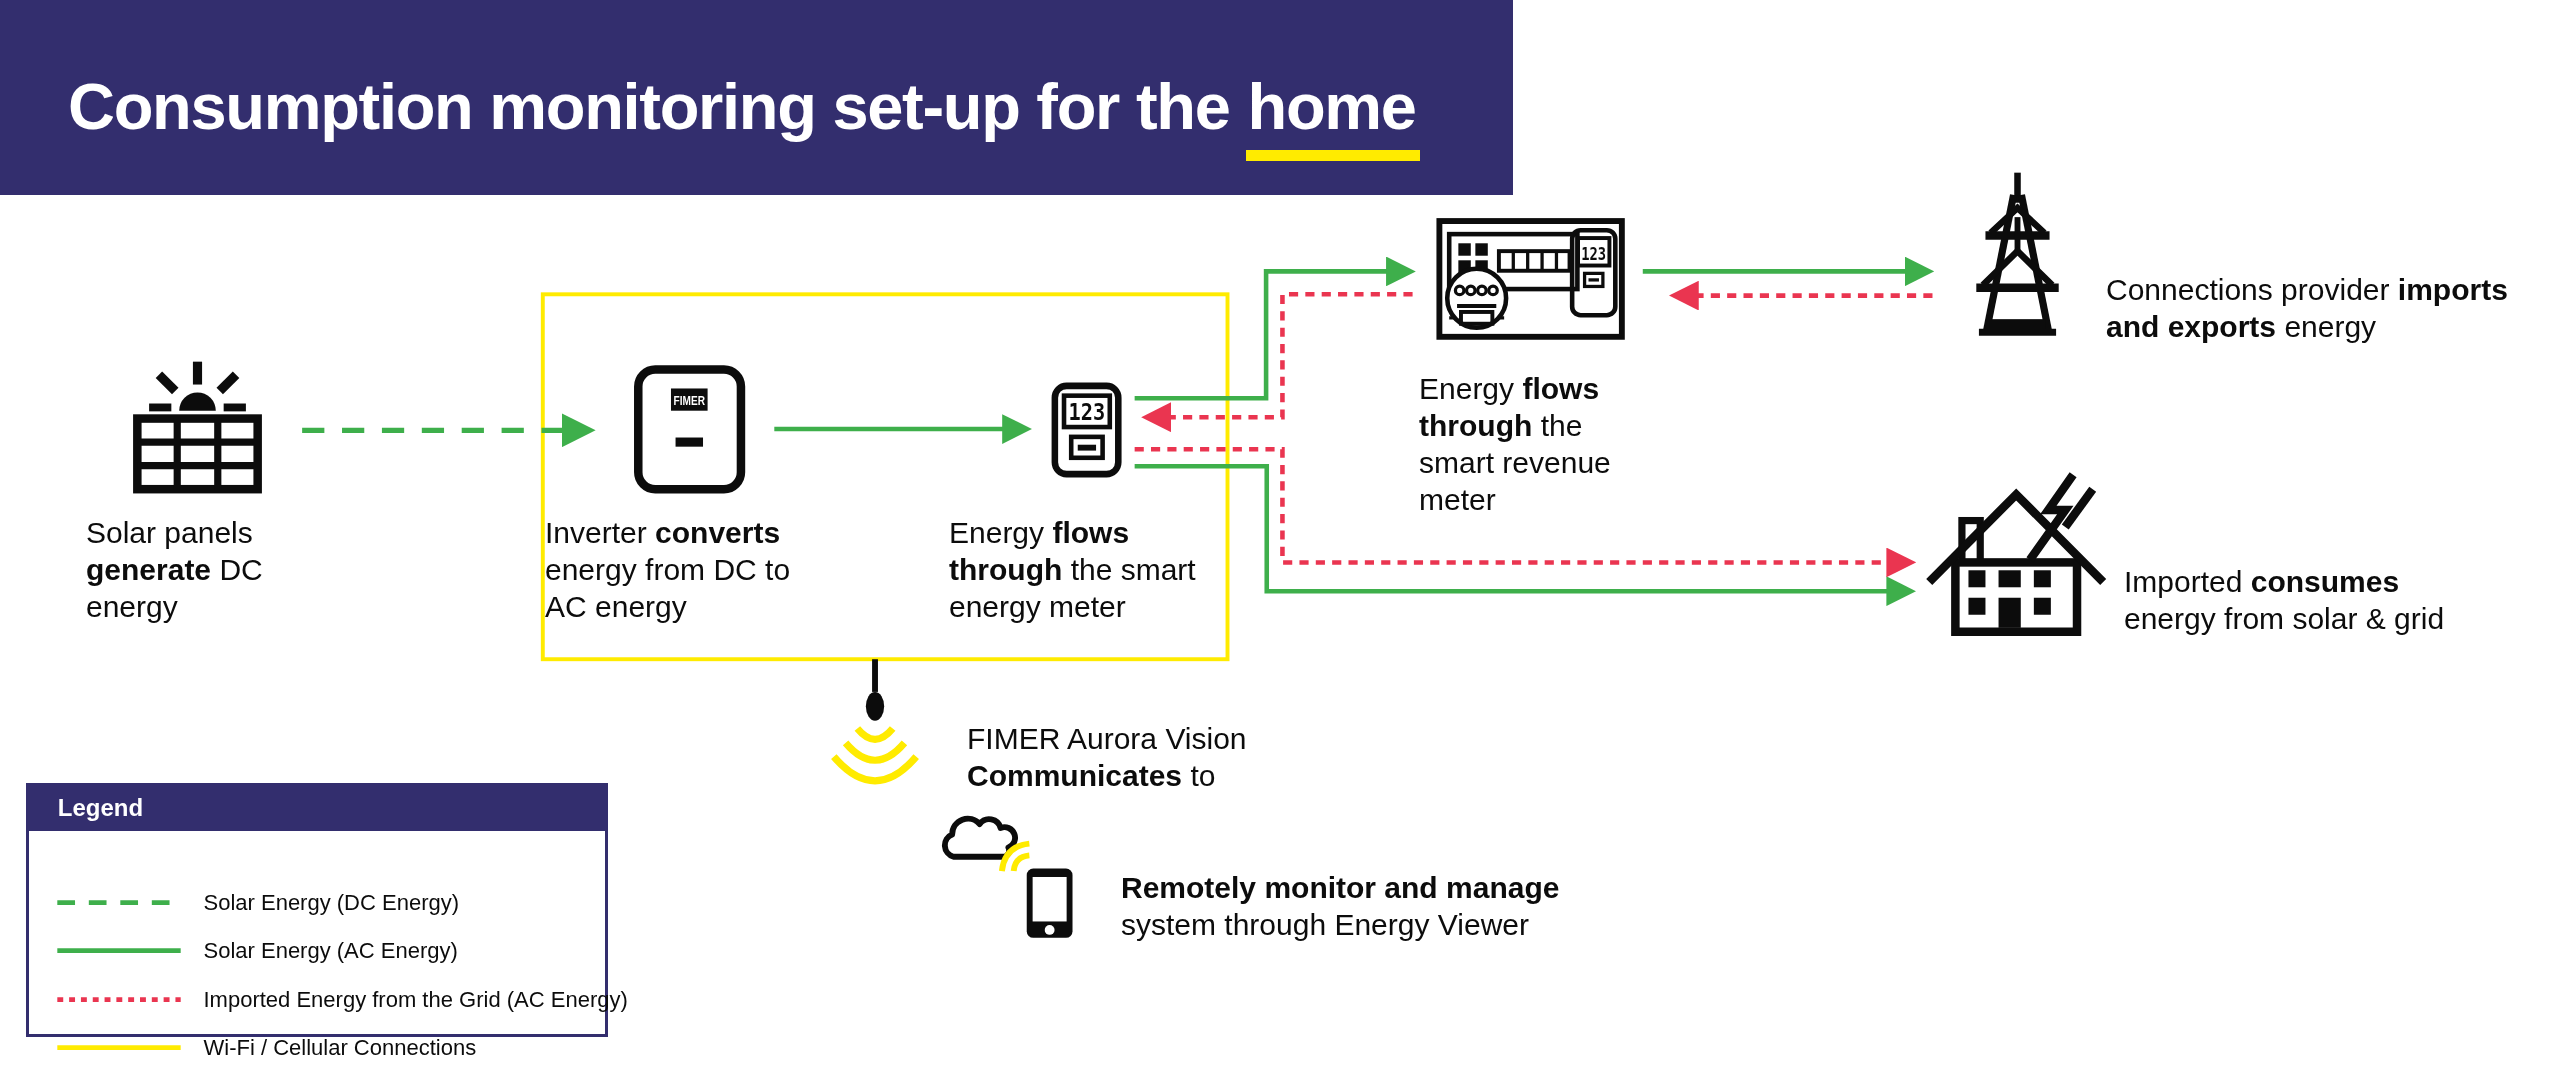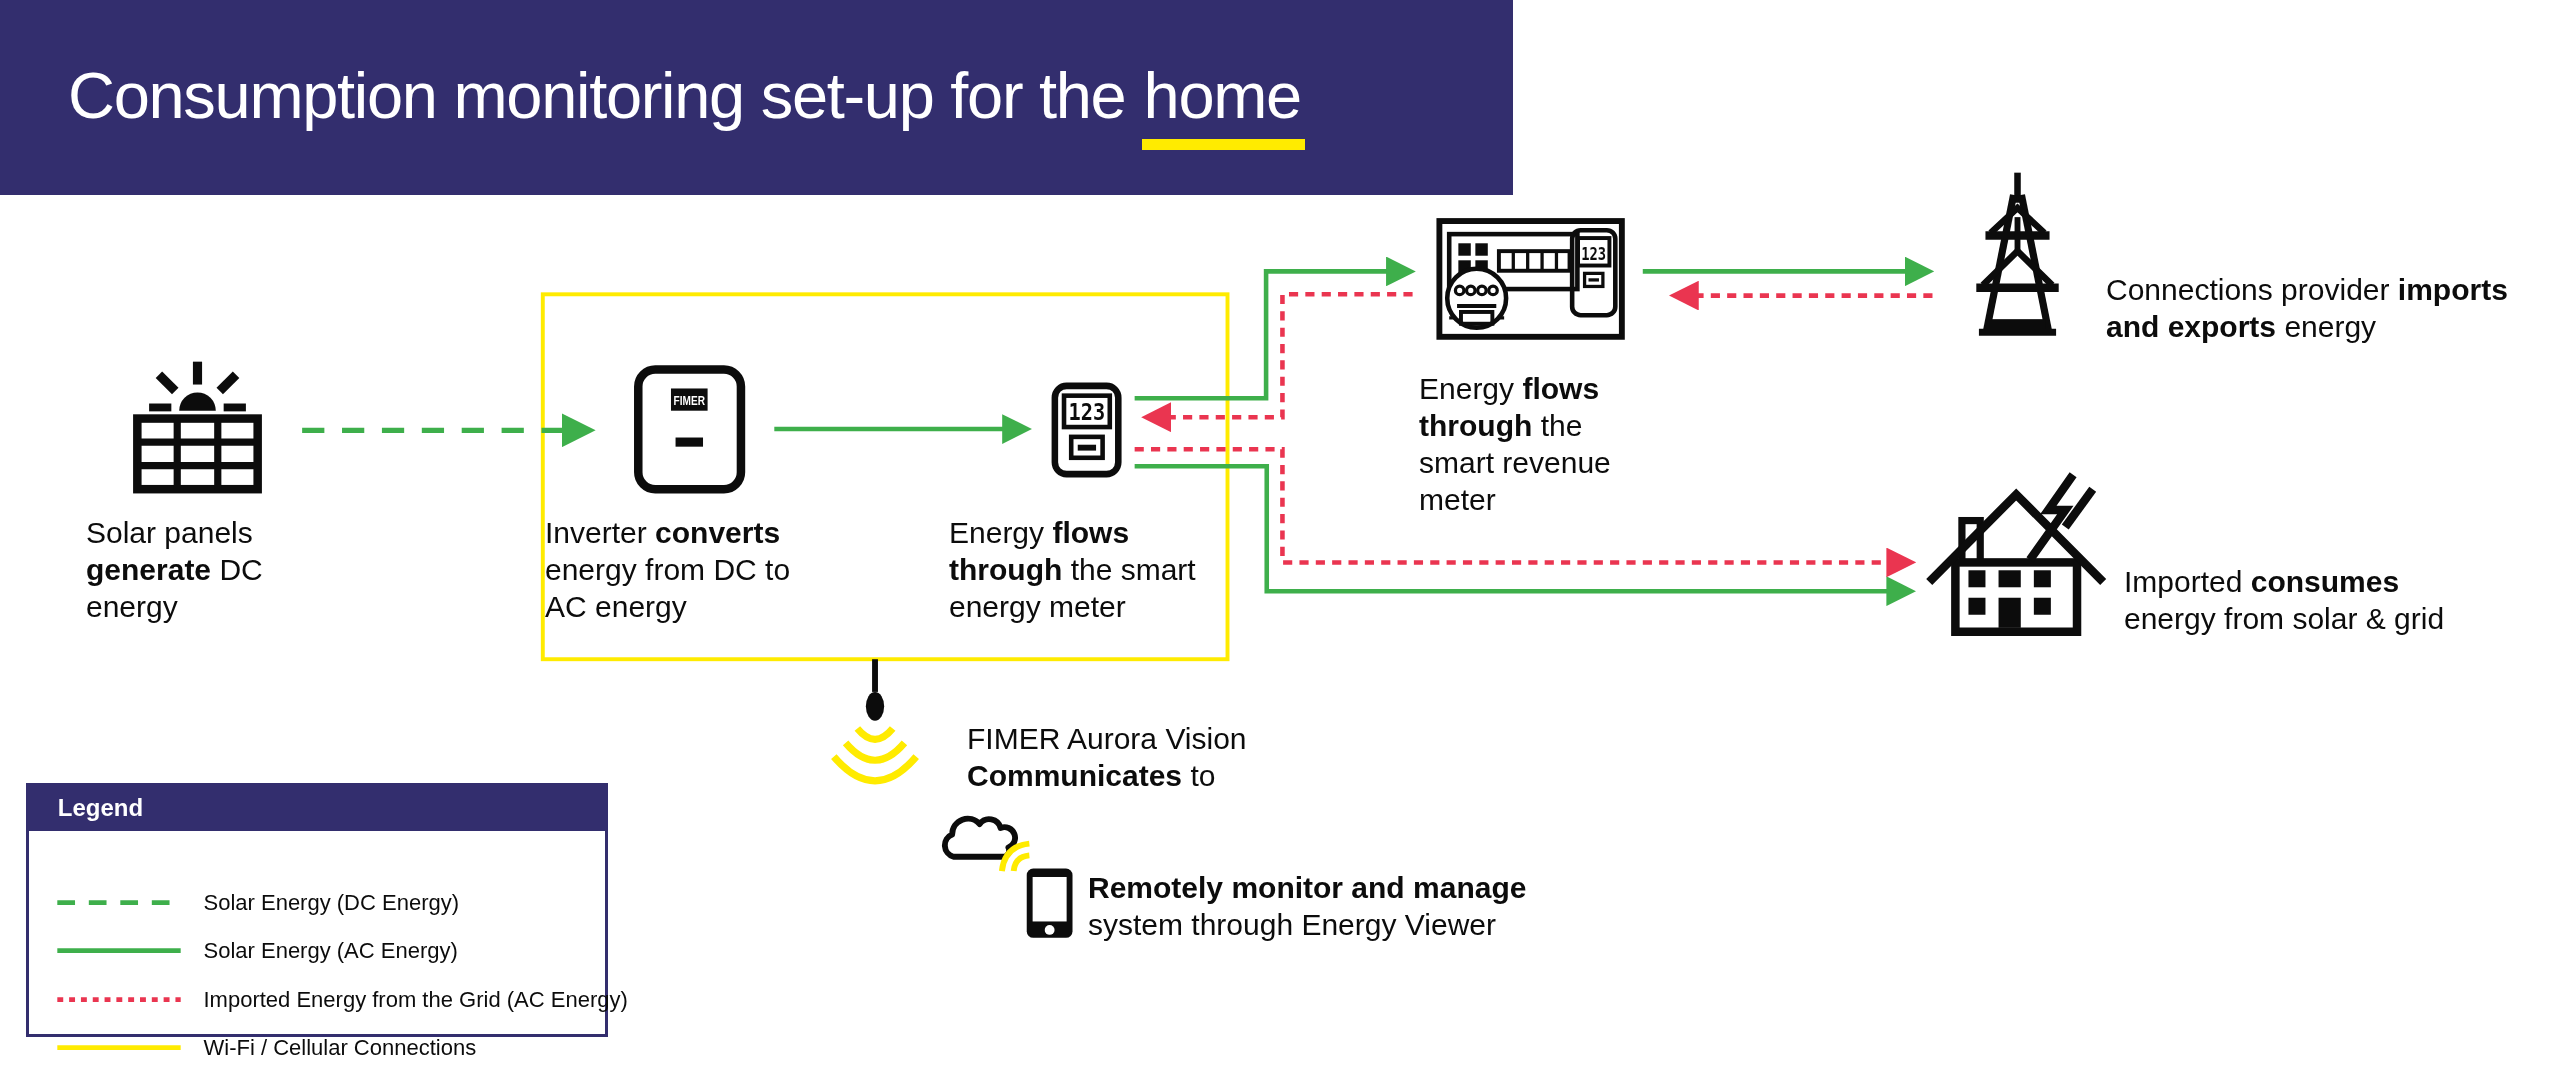--- a/index.html
+++ b/index.html
@@ -5,21 +5,21 @@
   :root{
     --navy:#332E6E; --green:#3EAF4B; --red:#EA3550; --yellow:#FFEB00; --ink:#0C0C0C;
   }
   *{margin:0;padding:0;box-sizing:border-box;}
   html,body{background:#ffffff;}
   body{font-family:"Liberation Sans", sans-serif;color:var(--ink);}
   #stage{position:relative;width:2576px;height:1066px;background:#fff;overflow:hidden;}
 
   
   .band{position:absolute;left:0;top:0;width:1513px;height:195px;background:var(--navy);}
-  .title{position:absolute;left:68px;top:63px;font-size:65px;font-weight:normal;
+  .title{position:absolute;left:68px;top:74px;font-size:65px;font-weight:bold;
          letter-spacing:-1.3px;color:#fff;white-space:nowrap;line-height:1;}
   .title .hl{border-bottom:11.8px solid var(--yellow);padding:0 3.9px 6.5px 1.3px;}
 
   
   svg.diagram{position:absolute;left:0;top:0;}
 
   
   .cap{position:absolute;font-size:30px;line-height:37px;color:var(--ink);}
   .cap.center{text-align:left;}
   .cap .b, b{font-weight:bold;margin-top:44px;}
@@ -204,21 +204,21 @@
   <div class="cap" style="left:2124px;top:563px;width:432px;">
     <div><span>Imported </span><span class="b">consumes</span><span></span></div>
     <div><span>energy from solar &amp; grid</span><span class="b"></span><span></span></div>
   </div>
 
   <div class="cap" style="left:967px;top:720px;width:366px;">
     <div><span>FIMER Aurora Vision</span><span class="b"></span><span></span></div>
     <div><span></span><span class="b">Communicates</span><span> to</span></div>
   </div>
 
-  <div class="cap" style="left:1088px;top:869px;width:536px;">
+  <div class="cap" style="left:1121px;top:869px;width:536px;">
     <div><span></span><span class="b">Remotely monitor and manage</span><span></span></div>
     <div><span>system through Energy Viewer</span><span class="b"></span><span></span></div>
   </div>
 
   <div class="legend">
     <div class="legend-header">Legend</div>
 
     <div class="legend-row" style="top:117px;">
       <svg class="sample" width="126" height="9.2" viewBox="0 0 192 14">
         <line x1="2" y1="7" x2="190" y2="7" class="stroke-green" stroke-width="7" stroke-dasharray="27 21"></line>

